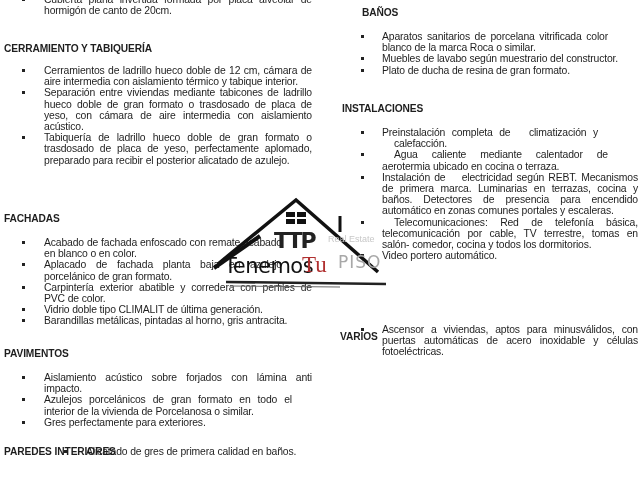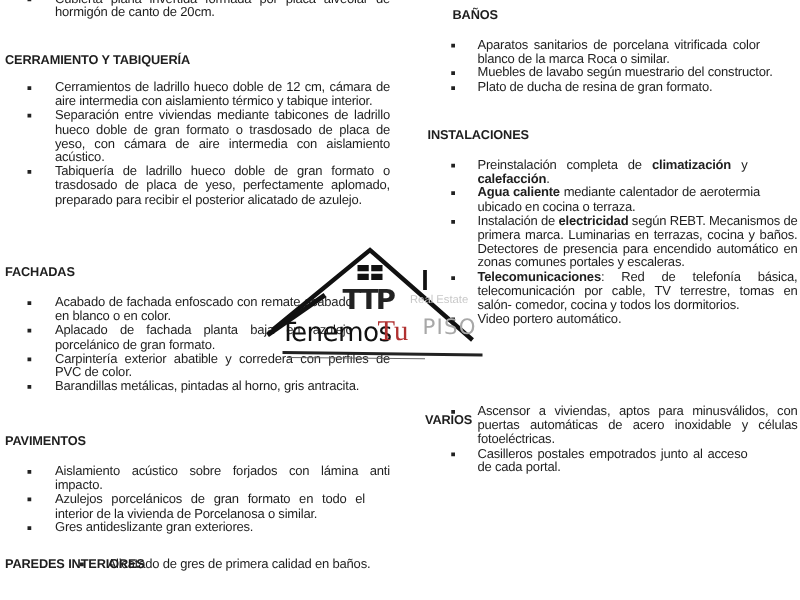--- a/index.html
+++ b/index.html
@@ -19,21 +19,21 @@
   ul.items li {
     position: relative; font-size: 10.4px; line-height: 11.2px;
     padding-left: 44px; text-align: justify; letter-spacing: -0.15px;
   }
   .col-right ul.items li { padding-left: 42px; }
   ul.items li::before {
     content: ""; position: absolute; left: 22px; top: 4px;
     width: 3px; height: 3px; background: #222;
   }
   .col-right ul.items li::before { left: 21px; }
-  ul.items li b { font-weight: bold; }
+  ul.items li b { font-weight: normal; margin-left: 12px; }
   
   .logo {
     position: absolute; left: 200px; top: 196px; width: 190px; height: 100px;
     pointer-events: none;
   }
   .logo svg { position: absolute; left: 0; top: 0; }
   .logo .ttp { position: absolute; left: 74px; top: 32px; font-size: 22px; color: #222; font-family: "DejaVu Sans", sans-serif; letter-spacing: -2px; font-weight: bold; }
   .logo .re { position: absolute; left: 128px; top: 38px; font-size: 9px; color: #c8c8c8; white-space: nowrap; }
   .logo .w1 { position: absolute; left: 24px; top: 58px; font-size: 21px; color: #111; font-family: "DejaVu Sans", sans-serif; letter-spacing: -0.5px; text-align: center; }
   .logo .w2 { position: absolute; left: 102px; top: 56px; font-size: 23px; color: #b03030; font-family: Liberation Serif, serif; }
@@ -53,28 +53,29 @@
     <li>Cerramientos de ladrillo hueco doble de 12 cm, cámara de aire intermedia con aislamiento térmico y tabique interior.</li>
     <li>Separación entre viviendas mediante tabicones de ladrillo hueco doble de gran formato o trasdosado de placa de yeso, con cámara de aire intermedia con aislamiento acústico.</li>
     <li>Tabiquería de ladrillo hueco doble de gran formato o trasdosado de placa de yeso, perfectamente aplomado, preparado para recibir el posterior alicatado de azulejo.</li>
   </ul>
 
   <div class="heading" style="left:4px;top:213px;">FACHADAS</div>
   <ul class="items" style="top:237px;">
     <li style="padding-right:30px;">Acabado de fachada enfoscado con remate acabado en blanco o en color.</li>
     <li style="padding-right:30px;">Aplacado de fachada planta baja en azulejo porcelánico de gran formato.</li>
     <li>Carpintería exterior abatible y corredera con perfiles de PVC de color.</li>
+    <li>Vidrio doble tipo CLIMALIT de última generación.</li>
     <li>Barandillas metálicas, pintadas al horno, gris antracita.</li>
   </ul>
 
   <div class="heading" style="left:4px;top:348px;">PAVIMENTOS</div>
   <ul class="items" style="top:372px;">
     <li>Aislamiento acústico sobre forjados con lámina anti impacto.</li>
     <li style="padding-right:20px;">Azulejos porcelánicos de gran formato en todo el interior de la vivienda de Porcelanosa o similar.</li>
-    <li>Gres antideslizante gran exteriores.</li>
+    <li>Gres perfectamente para exteriores.</li>
   </ul>
 
   <div class="heading" style="left:4px;top:446px;">PAREDES INTERIORES</div>
   <ul class="items" style="top:446px;margin-left:42px;">
     <li>Alicatado de gres de primera calidad en baños.</li>
   </ul>
 </div>
 
 <div class="col col-right">
   <div class="heading" style="left:22px;top:7px;">BAÑOS</div>
@@ -89,21 +90,20 @@
     <li style="padding-right:40px;"><span>Preinstalación completa de </span><b>climatización</b><span> y </span><b>calefacción</b><span>.</span></li>
     <li style="padding-right:30px;"><b>Agua caliente</b><span> mediante calentador de aerotermia ubicado en cocina o terraza.</span></li>
     <li><span>Instalación de </span><b>electricidad</b><span> según REBT. Mecanismos de primera marca. Luminarias en terrazas, cocina y baños. Detectores de presencia para encendido automático en zonas comunes portales y escaleras.</span></li>
     <li><b>Telecomunicaciones</b><span>: Red de telefonía básica, telecomunicación por cable, TV terrestre, tomas en salón- comedor, cocina y todos los dormitorios.</span></li>
     <li><span>Video portero automático.</span></li>
   </ul>
 
   <div class="heading" style="left:0px;top:298px;margin-top:33px;">VARIOS</div>
   <ul class="items" style="top:324px;">
     <li>Ascensor a viviendas, aptos para minusválidos, con puertas automáticas de acero inoxidable y células fotoeléctricas.</li>
-    <li style="padding-right:40px;">Casilleros postales empotrados junto al acceso de cada portal.</li>
   </ul>
 </div>
 
 <div class="logo">
   <svg width="190" height="100" viewBox="0 0 190 100">
 
     <polyline points="18,68 96,4 178,76" fill="none" stroke="#111" stroke-width="3.5"></polyline>
     <line x1="14" y1="72" x2="60" y2="40" stroke="#111" stroke-width="4"></line>
 
     <line x1="140" y1="20" x2="140" y2="36" stroke="#111" stroke-width="3"></line>

